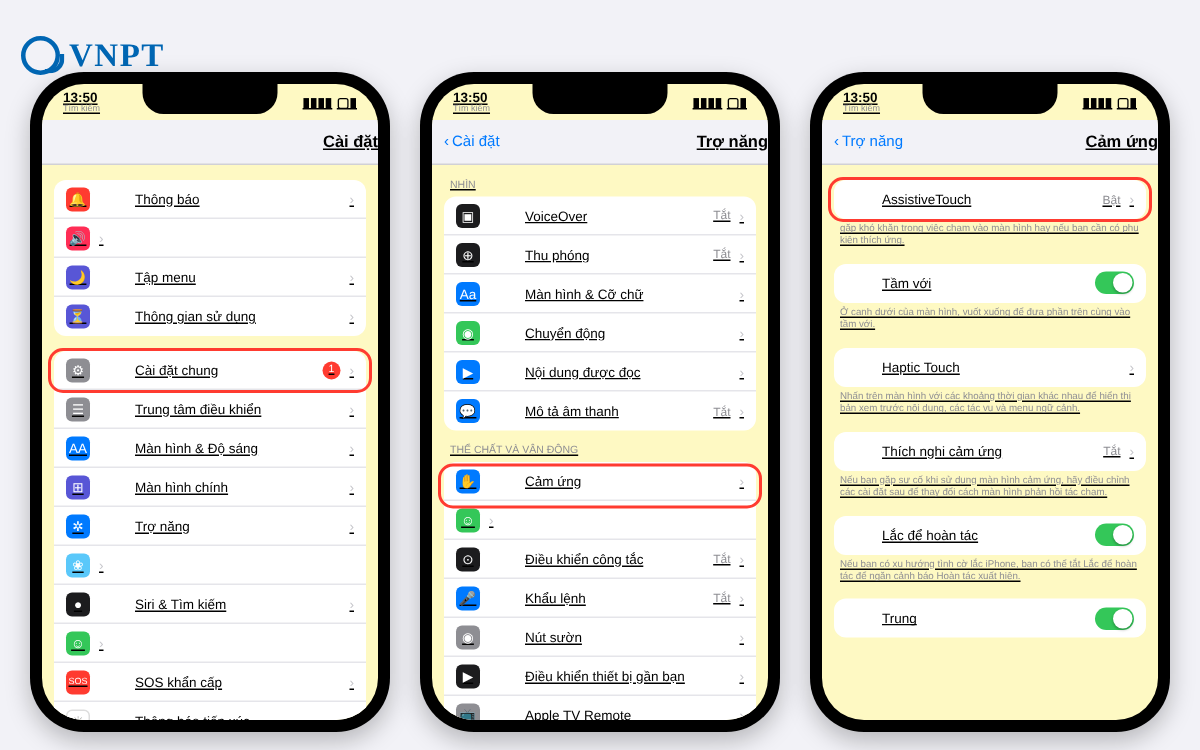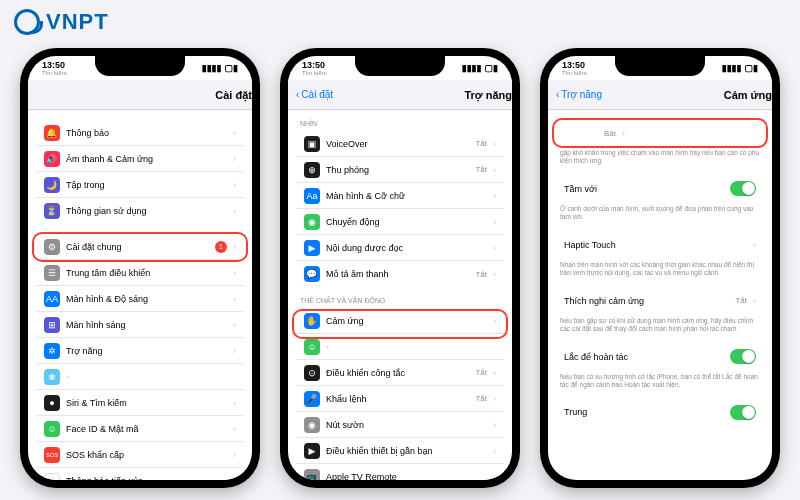--- a/index.html
+++ b/index.html
@@ -1,37 +1,37 @@
 <!DOCTYPE html>
 <html><head>
 <meta charset="utf-8">
 <style>
   * { box-sizing: border-box; margin: 0; padding: 0; }
   body { font-family: -apple-system, Helvetica, Arial, sans-serif; background: #f2f2f7; width: 800px; height: 500px; position: relative; }
-  .logo { position: absolute; top: 9px; left: 14px; display: flex; align-items: center; gap: 6px; }
+  .logo { position: absolute; top: 24px; left: 14px; display: flex; align-items: center; gap: 6px; font-family: Liberation Serif, serif; }
   .logo-swirl { width: 26px; height: 26px; border-radius: 50%; border: 3px solid #0066b3; position: relative; }
   .logo-swirl::after { content: ""; position: absolute; right: -6px; bottom: -2px; width: 10px; height: 10px; border: 3px solid #0066b3; border-top: none; border-left: none; border-radius: 0 0 10px 0; }
   .logo-text { font-size: 22px; font-weight: 700; letter-spacing: 1px; color: #0066b3; }
   .phones { position: absolute; top: 48px; left: 0; width: 800px; display: flex; justify-content: space-around; padding: 0 10px; }
   .phone { width: 240px; height: 440px; background: #000; border-radius: 36px; padding: 8px; box-shadow: 0 6px 16px rgba(0,0,0,.25); }
-  .screen { width: 100%; height: 100%; background: #ffffff; border-radius: 28px; overflow: hidden; position: relative; font-size: 9px; color: #000; }
+  .screen { width: 100%; height: 100%; background: #fef9c3; border-radius: 28px; overflow: hidden; position: relative; font-size: 9px; color: #000; text-decoration: underline; }
   .notch { position: absolute; top: 0; left: 50%; transform: translateX(-50%); width: 90px; height: 20px; background: #000; border-radius: 0 0 14px 14px; z-index: 20; }
   .status { display: flex; justify-content: space-between; align-items: center; height: 24px; padding: 0 14px; font-size: 9px; font-weight: 600; }
   .status .right { display: flex; gap: 3px; align-items: center; }
   .sig, .batt { font-size: 9px; }
   .header { height: 30px; display: flex; align-items: center; justify-content: flex-end; position: relative; background: #f2f2f7; border-bottom: .5px solid #d1d1d6; }
   .header .title { font-size: 11px; font-weight: 600; }
   .header .back { position: absolute; left: 8px; color: #007aff; font-size: 10px; display: flex; align-items: center; gap: 2px; }
   .section { margin-top: 10px; }
   .section-h { font-size: 7px; color: #8e8e93; text-transform: uppercase; padding: 0 12px 4px; }
   .list { background: #fff; border-radius: 8px; margin: 0 8px; overflow: hidden; }
   .row { display: flex; align-items: center; height: 26px; padding: 0 8px; border-bottom: .5px solid #e5e5ea; gap: 6px; position: relative; }
   .row:last-child { border-bottom: none; }
   .icon { width: 16px; height: 16px; border-radius: 4px; display: flex; align-items: center; justify-content: center; font-size: 9px; color: #fff; flex-shrink: 0; }
-  .label { flex: 1; font-size: 9px; color: #000; white-space: nowrap; overflow: hidden; text-overflow: ellipsis; }
+  .label { flex: 1; font-size: 9px; color: #000; white-space: nowrap; overflow: hidden; text-overflow: ellipsis; margin-left: 24px; }
   .val { font-size: 8px; color: #8e8e93; margin-left: 40px; }
   .chev { color: #c7c7cc; font-size: 9px; }
   .badge { width: 12px; height: 12px; border-radius: 50%; background: #ff3b30; color: #fff; font-size: 7px; display: flex; align-items: center; justify-content: center; }
   .toggle { width: 26px; height: 15px; border-radius: 8px; position: relative; }
   .toggle.on { background: #34c759; }
   .toggle::after { content: ""; position: absolute; width: 13px; height: 13px; background: #fff; border-radius: 50%; top: 1px; box-shadow: 0 1px 2px rgba(0,0,0,.3); }
   .toggle.on::after { right: 1px; }
   .hl { position: absolute; border: 2px solid #ff3b30; border-radius: 10px; z-index: 10; pointer-events: none; }
   .desc { font-size: 6.5px; color: #8e8e93; padding: 3px 12px 0; line-height: 1.3; }
   .scroll { height: calc(100% - 54px); overflow: hidden; }
@@ -69,26 +69,25 @@
       <div class="scroll">
         <div class="section">
           <div class="list" id="p1-list1">
               <div class="row">
                 <div class="icon c-red" style="font-size: 9px;">🔔</div>
                 <div class="label">Thông báo</div>
                 <div class="chev">›</div>
               </div>
               <div class="row">
                 <div class="icon c-pink" style="font-size: 9px;">🔊</div>
-                <div class="label">Âm thanh &amp; Cảm ứng</div>
                 <div class="chev">›</div>
               </div>
               <div class="row">
                 <div class="icon c-purple" style="font-size: 9px;">🌙</div>
-                <div class="label">Tập trong</div>
+                <div class="label">Tập menu</div>
                 <div class="chev">›</div>
               </div>
               <div class="row">
                 <div class="icon c-purple" style="font-size: 9px;">⏳</div>
                 <div class="label">Thông gian sử dụng</div>
                 <div class="chev">›</div>
               </div>
             </div>
         </div>
         <div class="section" style="position:relative">
@@ -106,40 +105,39 @@
                   <div class="label">Trung tâm điều khiển</div>
                   <div class="chev">›</div>
                 </div>
                 <div class="row">
                   <div class="icon c-blue" style="font-size: 9px;">AA</div>
                   <div class="label">Màn hình &amp; Độ sáng</div>
                   <div class="chev">›</div>
                 </div>
                 <div class="row">
                   <div class="icon c-purple" style="font-size: 9px;">⊞</div>
-                  <div class="label">Màn hình sáng</div>
+                  <div class="label">Màn hình chính</div>
                   <div class="chev">›</div>
                 </div>
                 <div class="row">
                   <div class="icon c-blue" style="font-size: 9px;">✲</div>
                   <div class="label">Trợ năng</div>
                   <div class="chev">›</div>
                 </div>
                 <div class="row">
                   <div class="icon c-teal" style="font-size: 9px;">❀</div>
                   <div class="chev">›</div>
                 </div>
                 <div class="row">
                   <div class="icon c-dark" style="font-size: 9px;">●</div>
                   <div class="label">Siri &amp; Tìm kiếm</div>
                   <div class="chev">›</div>
                 </div>
                 <div class="row">
                   <div class="icon c-green" style="font-size: 9px;">☺</div>
-                  <div class="label">Face ID &amp; Mật mã</div>
                   <div class="chev">›</div>
                 </div>
                 <div class="row">
                   <div class="icon c-red" style="font-size: 6px;">SOS</div>
                   <div class="label">SOS khẩn cấp</div>
                   <div class="chev">›</div>
                 </div>
                 <div class="row">
                   <div class="icon c-white" style="font-size: 9px;">☀</div>
                   <div class="label">Thông báo tiếp xúc</div>
@@ -277,20 +275,21 @@
             <span>‹</span>
             <span>Trợ năng</span>
           </div>
         <div class="title">Cảm ứng</div>
       </div>
       <div class="scroll">
         <div class="section" style="position:relative">
           <div class="hl" style="top:-2px;left:4px;right:4px;height:30px"></div>
           <div class="list">
             <div class="row">
+              <div class="label">AssistiveTouch</div>
               <div class="val">Bật</div>
               <div class="chev">›</div>
             </div>
           </div>
           <div class="desc">gặp khó khăn trong việc chạm vào màn hình hay nếu bạn cần có phụ kiện thích ứng.</div>
         </div>
         <div class="section">
           <div class="list">
               <div class="row">
             <div class="label">Tầm với</div>

